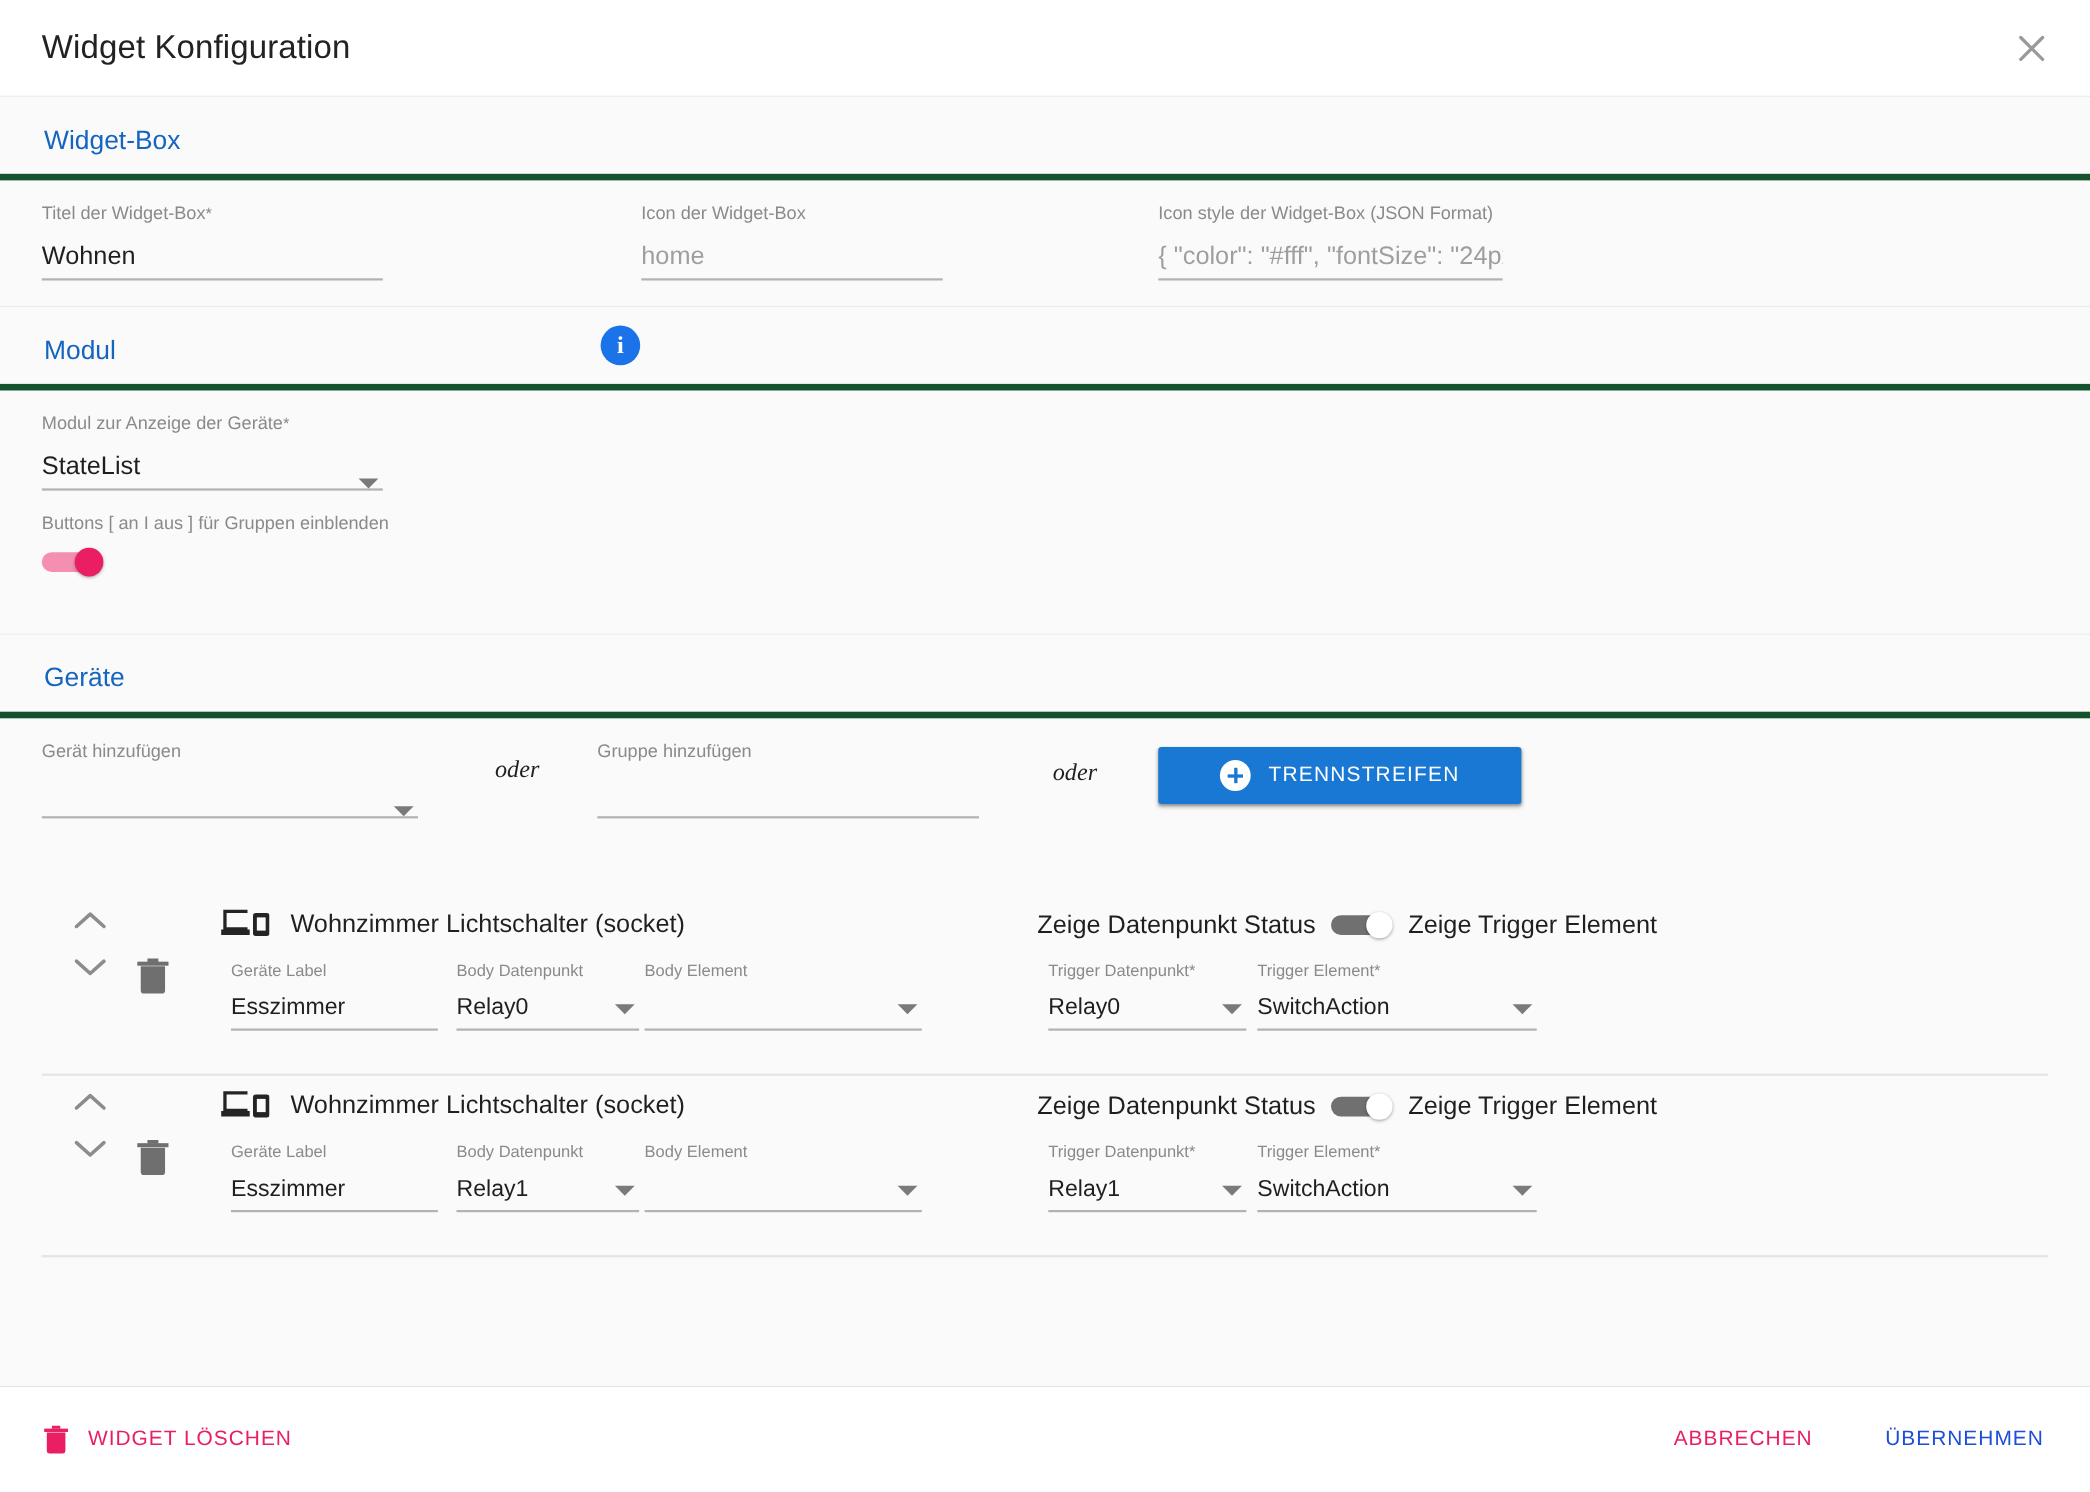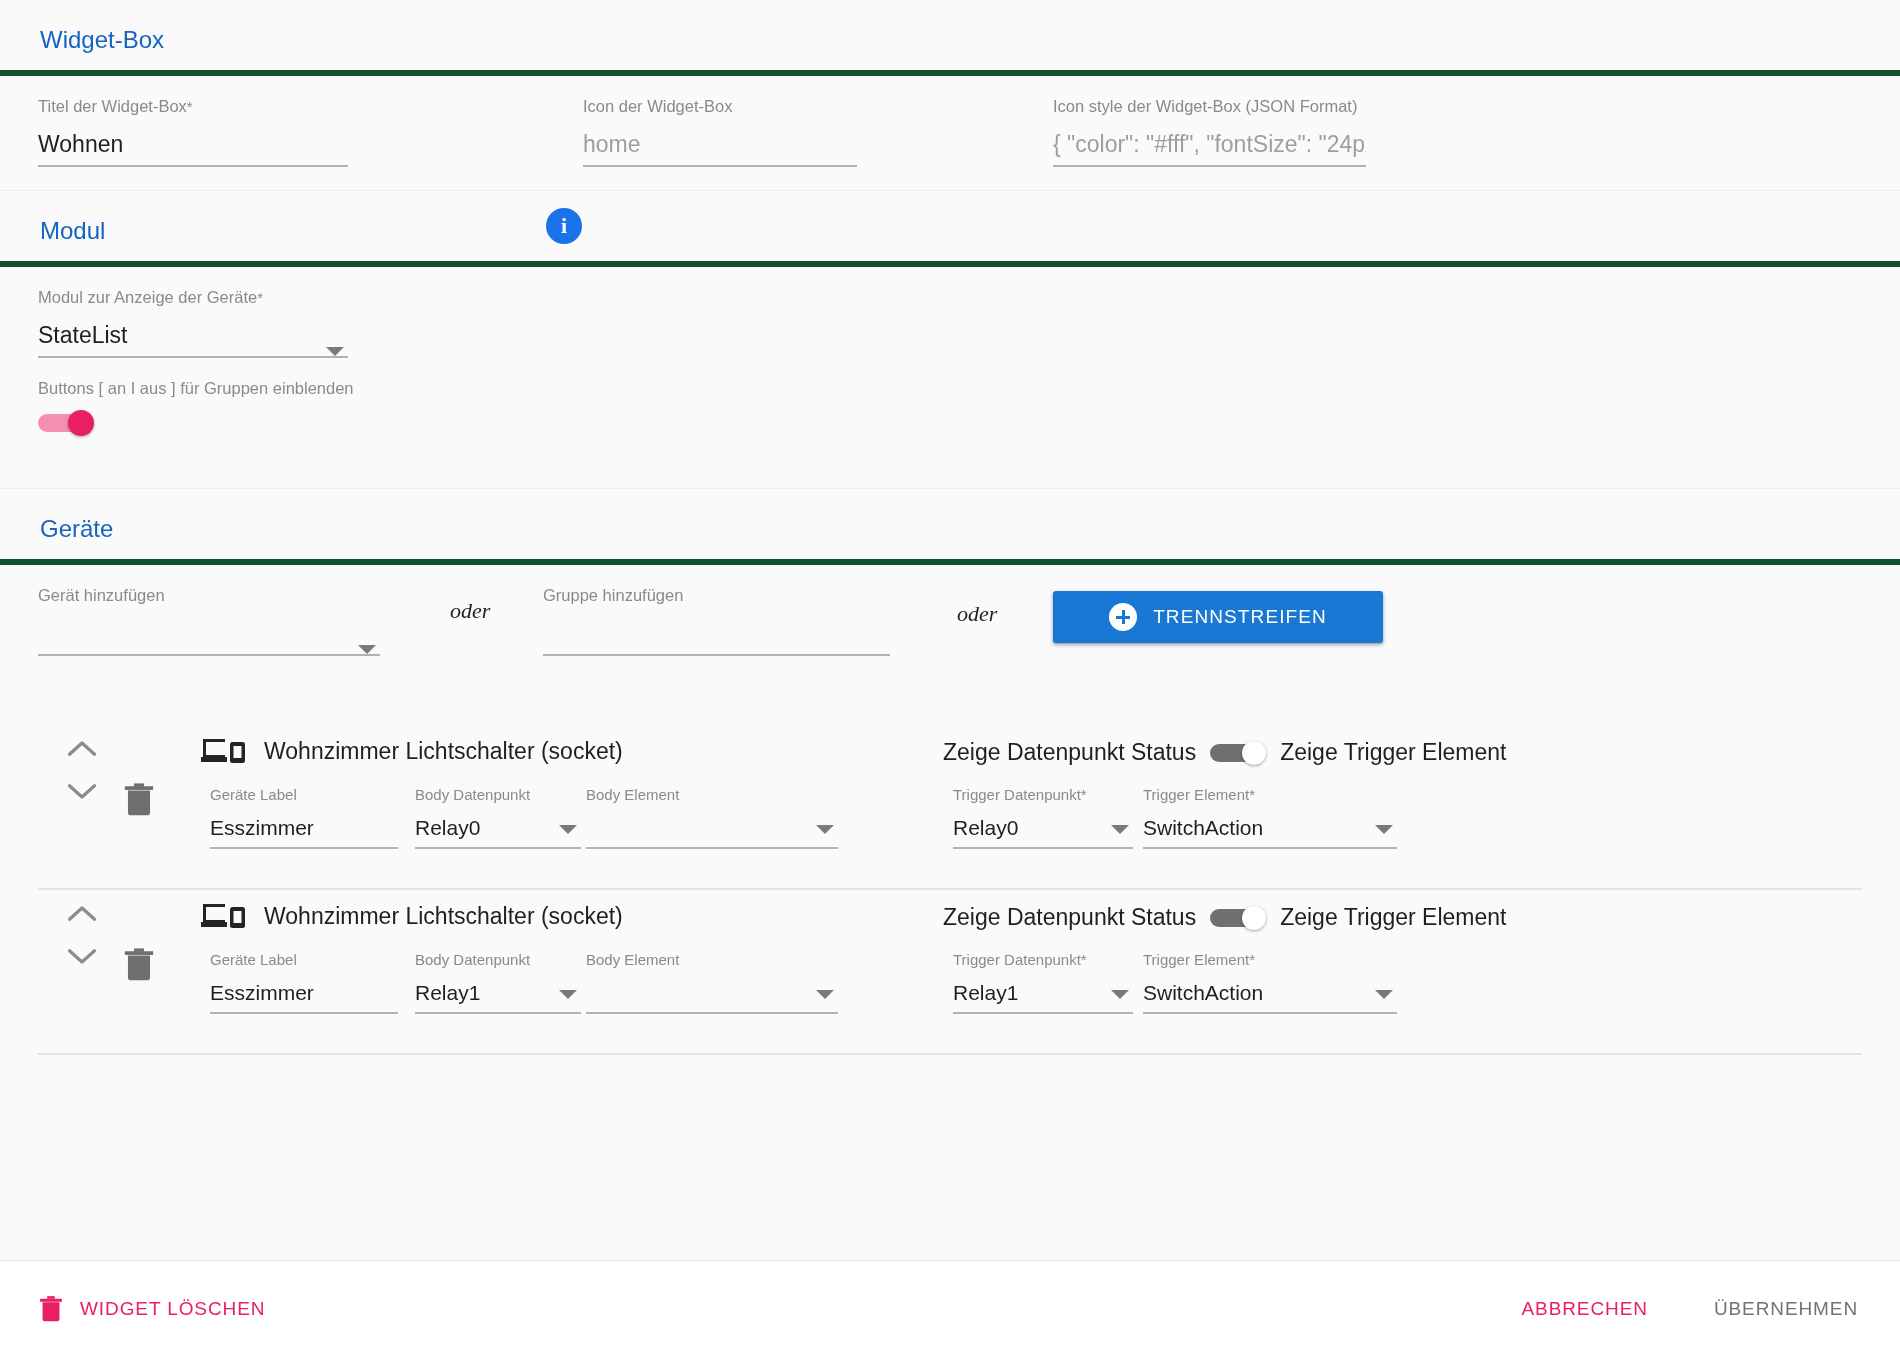--- a/index.html
+++ b/index.html
@@ -285,27 +285,35 @@
   }
   .txt-btn {
     background: none; border: none;
     font-size: 19px;
     letter-spacing: .9px;
     font-family: "Liberation Sans", sans-serif;
     cursor: pointer;
     padding: 8px 4px;
   }
   .txt-btn.pink { color: #e91e63; }
-  .txt-btn.blue { color: #737373; }
+  .txt-btn.blue { color: #1d4ed8; }
 </style>
 </head>
 <body>
 
 <div class="dialog">
 
+  <div class="titlebar">
+    <h1>Widget Konfiguration</h1>
+    <div class="close-btn">
+      <svg width="34" height="34" viewBox="0 0 24 24">
+        <path d="M5 5 L19 19 M19 5 L5 19" stroke="#9a9a9a" stroke-width="2.1" stroke-linecap="round" fill="none"></path>
+      </svg>
+    </div>
+  </div>
 
   <div class="body">
 
     <div class="section-head">
       <span class="label">Widget-Box</span>
     </div>
 
     <div class="wb-row">
 
       <div class="field" id="f-title">

